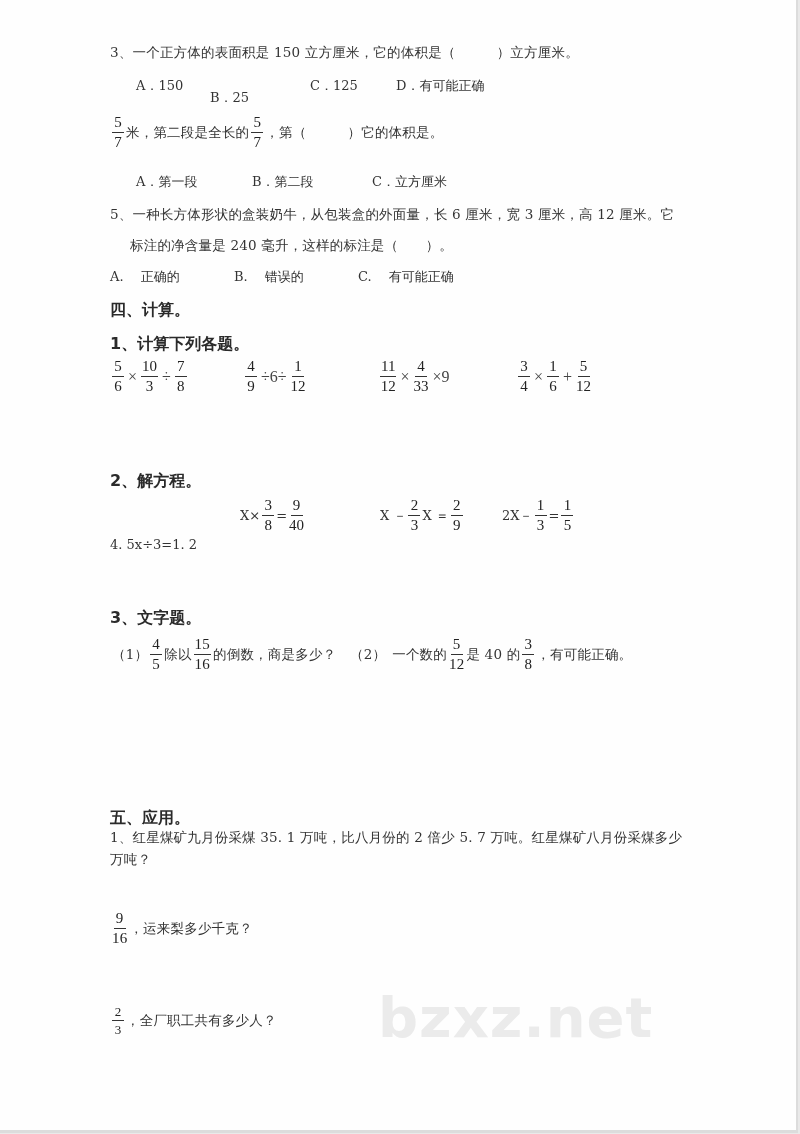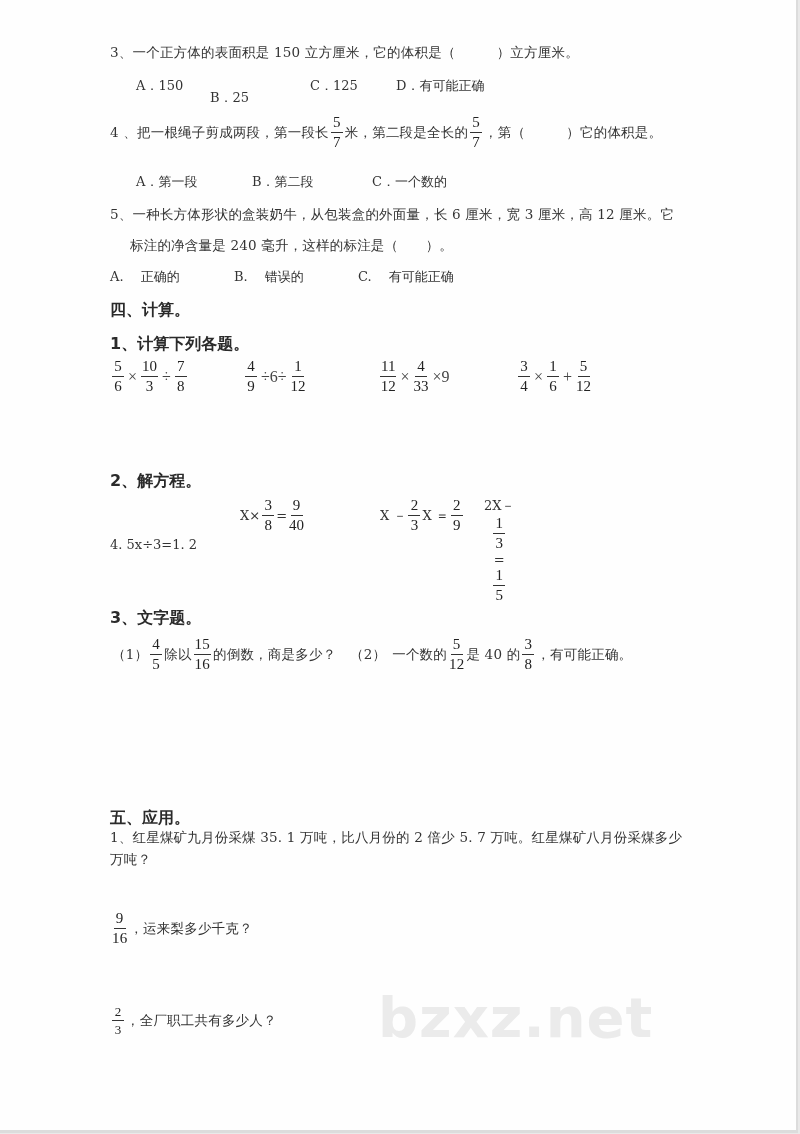--- a/index.html
+++ b/index.html
@@ -37,35 +37,34 @@
 
   <div class="content">
 
     <div class="abs txt" style="left:110px; top:44px;">3、一个正方体的表面积是 150 立方厘米，它的体积是（　　　）立方厘米。</div>
     <div class="abs opt" style="left:136px; top:77px;">A．150</div>
     <div class="abs opt" style="left:210px; top:77px;margin-top:12px;">B．25</div>
     <div class="abs opt" style="left:310px; top:77px;">C．125</div>
     <div class="abs opt" style="left:396px; top:77px;">D．有可能正确</div>
 
     <div class="abs txt expr" style="left:110px; top:114px;">
-      <span>4 、把一根绳子剪成两段，第一段长</span>
       <span class="frac">
           <span class="num">5</span>
           <span class="den">7</span>
         </span>
       <span>米，第二段是全长的</span>
       <span class="frac">
           <span class="num">5</span>
           <span class="den">7</span>
         </span>
       <span>，第（　　　）它的体积是。</span>
     </div>
     <div class="abs opt" style="left:136px; top:173px;">A．第一段</div>
     <div class="abs opt" style="left:252px; top:173px;">B．第二段</div>
-    <div class="abs opt" style="left:372px; top:173px;">C．一个数的</div>
+    <div class="abs opt" style="left:372px; top:173px;">C．立方厘米</div>
 
     <div class="abs txt" style="left:110px; top:206px;">5、一种长方体形状的盒装奶牛，从包装盒的外面量，长 6 厘米，宽 3 厘米，高 12 厘米。它</div>
     <div class="abs txt" style="left:130px; top:237px;">标注的净含量是 240 毫升，这样的标注是（　　）。</div>
     <div class="abs opt" style="left:110px; top:268px;">A.　 正确的</div>
     <div class="abs opt" style="left:234px; top:268px;">B.　 错误的</div>
     <div class="abs opt" style="left:358px; top:268px;">C.　 有可能正确</div>
 
     <div class="abs bold" style="left:110px; top:300px;">四、计算。</div>
     <div class="abs bold" style="left:110px; top:334px;">1、计算下列各题。</div>
 
@@ -144,21 +143,21 @@
       <span class="frac">
           <span class="num">2</span>
           <span class="den">3</span>
         </span>
       <span>X ＝</span>
       <span class="frac">
           <span class="num">2</span>
           <span class="den">9</span>
         </span>
     </div>
-    <div class="abs expr opt" style="left:484px; top:497px;flex-direction:column;">
+    <div class="abs expr opt" style="left:502px; top:497px;">
       <span>2X－</span>
       <span class="frac">
           <span class="num">1</span>
           <span class="den">3</span>
         </span>
       <span>=</span>
       <span class="frac">
           <span class="num">1</span>
           <span class="den">5</span>
         </span>

